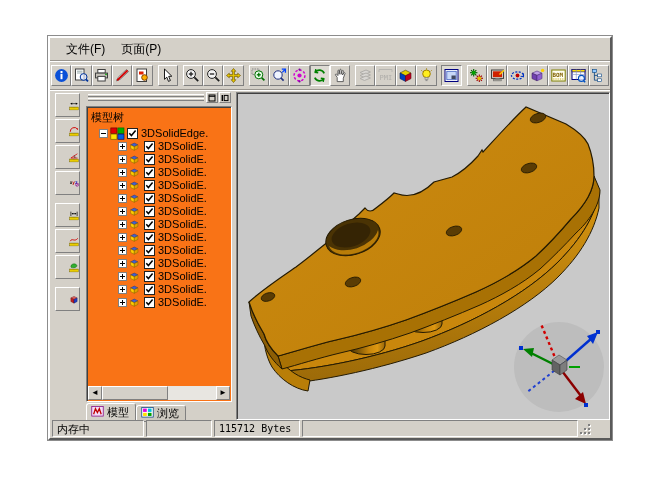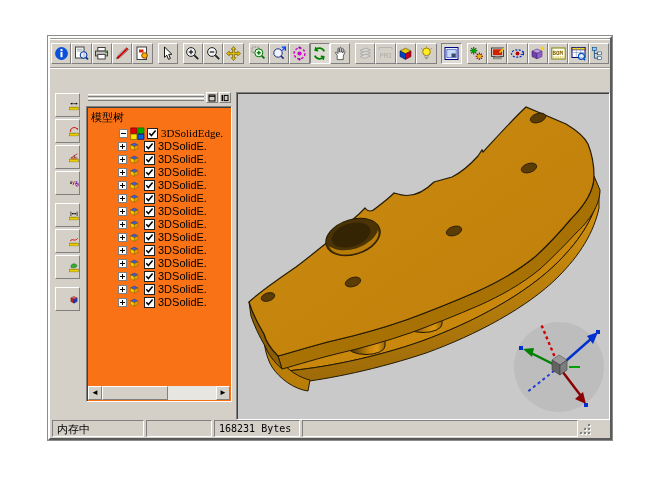--- a/index.html
+++ b/index.html
@@ -70,20 +70,24 @@
   .st-3{flex:1;}
   .grip-corner{width:12px;position:relative;}
   .grip-corner i{position:absolute;width:2px;height:2px;background:#808080;box-shadow:1px 1px 0 #fff;}
 </style>
 </head>
 <body>
 
 <div id="stage">
   <div id="window">
 
+    <div class="menubar" id="menubar">
+        <div class="menu-item">文件(F)</div>
+        <div class="menu-item">页面(P)</div>
+      </div>
     <div class="groove"></div>
     <div class="toolbar" id="toolbar">
         <div class="tb-btn">
           <svg viewBox="0 0 15 15">
             <circle cx="7.5" cy="7.5" r="6.4" fill="#0a50d8"></circle>
             <rect x="6.5" y="3" width="2" height="2" fill="#fff"></rect>
             <rect x="6.5" y="5.8" width="2" height="5.4" fill="#fff"></rect>
           </svg>
         </div>
         <div class="tb-btn">
@@ -374,21 +378,21 @@
         <div class="ph-btn" style="right:1px;">
           <svg viewBox="0 0 8 8">
               <line x1="1.3" y1="1" x2="1.3" y2="7" stroke="#000" stroke-width="1.4"></line>
               <rect x="3.2" y="1.4" width="3.8" height="5.2" fill="none" stroke="#000"></rect>
             </svg>
         </div>
       </div>
       <div class="tree-box">
         <div class="tree-title">模型树</div>
         <div id="treebody">
-            <div class="trow" style="padding-left: 32px; font-family: Liberation Serif, serif;">
+            <div class="trow" style="padding-left: 12px;">
               <span class="expbox">
                 <svg viewBox="0 0 9 9" width="9" height="9">
                   <rect x="0.5" y="0.5" width="8" height="8" fill="#fff" stroke="#808080"></rect>
                   <line x1="2" y1="4.5" x2="7" y2="4.5" stroke="#000"></line>
                 </svg>
               </span>
               <span class="ticon">
                 <svg viewBox="0 0 16 14" width="15" height="13">
                   <rect x="0.8" y="1" width="6.6" height="6" fill="#e00000" stroke="#660000" stroke-width="0.7"></rect>
                   <rect x="8.4" y="1" width="6.6" height="6" fill="#00b000" stroke="#006600" stroke-width="0.7"></rect>
@@ -704,20 +708,39 @@
               <span class="tlabel">3DSolidE.</span>
             </div>
           </div>
         <div class="hscroll">
           <div class="sb-btn">◄</div>
           <div class="sb-thumb"></div>
           <div class="sb-track"></div>
           <div class="sb-btn">►</div>
         </div>
       </div>
+      <div class="tabs" id="paneltabs">
+          <div class="tab">
+            <span><svg viewBox="0 0 14 13" width="14" height="13">
+                <rect x="0.8" y="1.5" width="12.4" height="10.5" fill="#f4dcf8" stroke="#800080" stroke-width="0.8"></rect>
+                <path d="M2.8,10 L4.8,4 6.9,8.2 9,4 11,10" fill="none" stroke="#c00000" stroke-width="1.4"></path>
+              </svg></span>
+            <span>模型</span>
+          </div>
+          <div class="tab inactive">
+            <span><svg viewBox="0 0 14 13" width="14" height="13">
+                <rect x="0.8" y="1.5" width="12.4" height="10.5" fill="#fff" stroke="#004080" stroke-width="0.8"></rect>
+                <rect x="2.2" y="2.8" width="4" height="3.6" fill="#e000e0"></rect>
+                <rect x="7.4" y="2.8" width="4" height="3.6" fill="#00c0e0"></rect>
+                <rect x="2.2" y="7.4" width="4" height="3.4" fill="#ffe000"></rect>
+                <rect x="7.4" y="7.4" width="4" height="3.4" fill="#00a000"></rect>
+              </svg></span>
+            <span>浏览</span>
+          </div>
+        </div>
     </div>
 
     <div class="viewport">
       <svg width="372" height="326" viewBox="0 0 372 326">
         <defs>
           <linearGradient id="gRoller" x1="0" y1="0" x2="1" y2="0">
             <stop offset="0" stop-color="#38260a"></stop>
               <stop offset="0.28" stop-color="#7a5406"></stop>
             <stop offset="0.58" stop-color="#c8860b"></stop>
               <stop offset="0.8" stop-color="#dd9812"></stop>
@@ -811,21 +834,21 @@
           <rect x="358" y="236" width="4" height="4" fill="#0030d0"></rect>
           <rect x="346" y="309" width="4" height="4" fill="#0030d0"></rect>
           <rect x="281" y="252" width="4" height="4" fill="#0030d0"></rect>
         </g>
       </svg>
     </div>
 
     <div class="status" id="statusbar">
         <div class="st-cell st-0">内存中</div>
         <div class="st-cell st-1"></div>
-        <div class="st-cell st-2">168231 Bytes</div>
+        <div class="st-cell st-2">115712 Bytes</div>
         <div class="st-cell st-3"></div>
         <div class="grip-corner">
           <i style="left: 8px; top: 12px;"></i>
           <i style="left: 8px; top: 8px;"></i>
           <i style="left: 4px; top: 12px;"></i>
           <i style="left: 8px; top: 4px;"></i>
           <i style="left: 4px; top: 8px;"></i>
           <i style="left: 0px; top: 12px;"></i>
         </div>
       </div>

